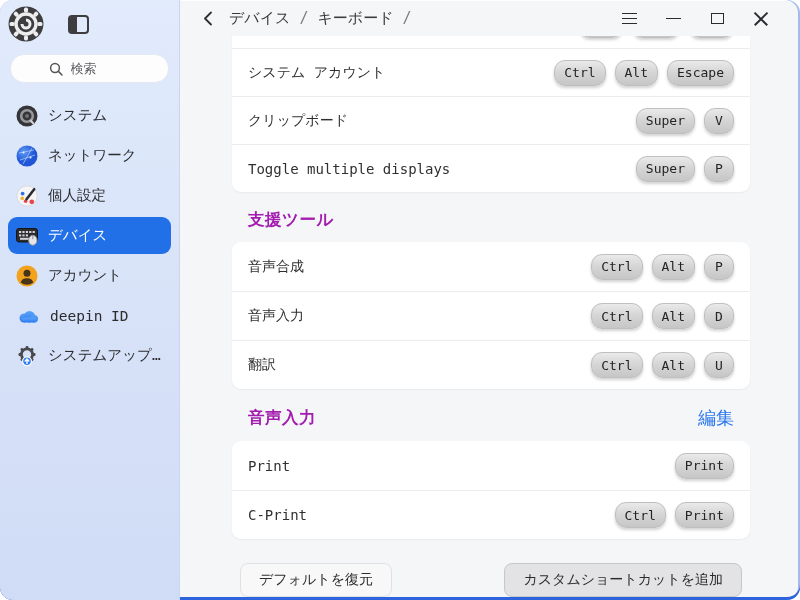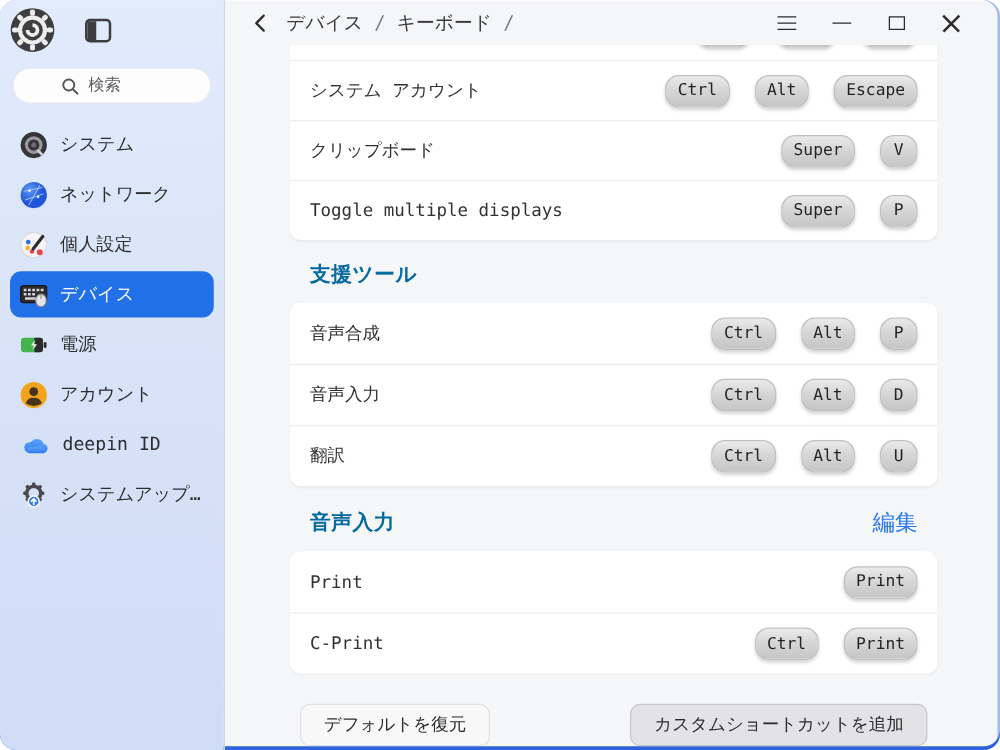--- a/index.html
+++ b/index.html
@@ -42,31 +42,31 @@
   .close-icon::before{transform:rotate(45deg);}.close-icon::after{transform:rotate(-45deg);}
   
   .scroll{position:absolute;left:180px;top:36px;right:0;bottom:3px;overflow:hidden;
     padding:0 50px 0 52px;box-sizing:border-box;}
   .card{background:#ffffff;border-radius:9px;box-shadow:0 1px 2px rgba(0,0,0,.05);}
   .card-1{margin-top:-18px;}
   .row{height:48px;display:flex;align-items:center;padding:0 16px;box-sizing:border-box;cursor:pointer;}
   .g2 .row,.g3 .row{height:49px;}
   .row + .row{border-top:1px solid #ededef;background-clip:padding-box;}
   .row .rlabel{font-size:14px;color:#303032;}
-  .row .keys{margin-left:auto;display:flex;gap:20px;align-items:flex-start;}
+  .row .keys{margin-left:auto;display:flex;gap:9px;align-items:flex-start;}
   kbd.key{display:inline-flex;align-items:center;justify-content:center;height:24px;min-width:10px;
     padding:0 9px;border-radius:11px;font:13px "DejaVu Sans Mono",monospace;color:#242426;
     background:linear-gradient(180deg,#eaeaea 0%,#d6d6d6 45%,#c6c6c6 100%);
     border:1px solid #bfbfbf;box-shadow:0 2px 3px rgba(0,0,0,.18);}
   .partial-row{height:30px;align-items:flex-start;}
   .partial-row .keys{margin-top:-6px;}
   kbd.key.ghost{width:26px;}
   kbd.key.ghost.w1{width:24px;}kbd.key.ghost.w2{width:28px;}kbd.key.ghost.w3{width:25px;}
   .section-head{display:flex;align-items:center;margin:17px 0 11px 0;padding:0 16px;}
-  .section-title{font-size:16.5px;font-weight:bold;color:#0369a1;letter-spacing:.5px;}
+  .section-title{font-size:16.5px;font-weight:bold;color:#a21caf;letter-spacing:.5px;}
   .edit-link{margin-left:auto;font-size:18px;color:#2b78ee;cursor:pointer;}
   .footer{display:flex;align-items:center;margin-top:24px;}
   .btn{height:34px;display:inline-flex;align-items:center;border-radius:8px;font-size:14px;color:#2c2c2e;
     padding:0 18px;cursor:pointer;box-sizing:border-box;}
   .btn-light{margin-left:8px;background:#f8f8f9;border:1px solid #e1e1e4;}
   .btn-gray{margin-left:auto;margin-right:8px;background:#e3e3e5;border:1px solid #c7c7ca;}
 </style>
 </head>
 <body>
 
@@ -153,29 +153,20 @@
               <rect x="6.4" y="9.4" width="2.2" height="2"></rect>
               <rect x="9.8" y="9.4" width="2.2" height="2"></rect>
             <rect x="4" y="12.8" width="9" height="2"></rect>
           </g>
           <ellipse cx="16.8" cy="15.3" rx="4.2" ry="5" fill="#e6e6ea" stroke="#8e8e94" stroke-width="1"></ellipse>
           <path d="M16.8 10.8 v3.4" stroke="#8e8e94" stroke-width="1"></path>
         </svg>
         <span class="nlabel">デバイス</span>
       </div>
 
-      <div class="nav-item">
-        <svg width="22" height="22" viewBox="0 0 22 22">
-          <rect x="0.8" y="5.2" width="17.6" height="11.6" rx="2.6" fill="#44b54c"></rect>
-          <path d="M11.5 5.2 h4.3 a2.6 2.6 0 0 1 2.6 2.6 v6.4 a2.6 2.6 0 0 1-2.6 2.6 h-4.3 z" fill="#2c2c2f"></path>
-          <rect x="18.9" y="8.6" width="2.3" height="4.8" rx="1.1" fill="#2c2c2f"></rect>
-          <path d="M12.2 6.8 l-3.4 4.6 h2.4 l-1.2 3.8 3.6-4.8 h-2.4 z" fill="#eafbea"></path>
-        </svg>
-        <span class="nlabel">電源</span>
-      </div>
 
       <div class="nav-item">
         <svg width="22" height="22" viewBox="0 0 22 22">
           <circle cx="11" cy="11" r="10.5" fill="#f2a21c"></circle>
           <circle cx="11" cy="8.3" r="3.5" fill="#473419"></circle>
           <path d="M4.6 17.6 a6.6 5.8 0 0 1 12.8 0 a10.5 10.5 0 0 1-12.8 0 z" fill="#473419"></path>
         </svg>
         <span class="nlabel">アカウント</span>
       </div>
 

